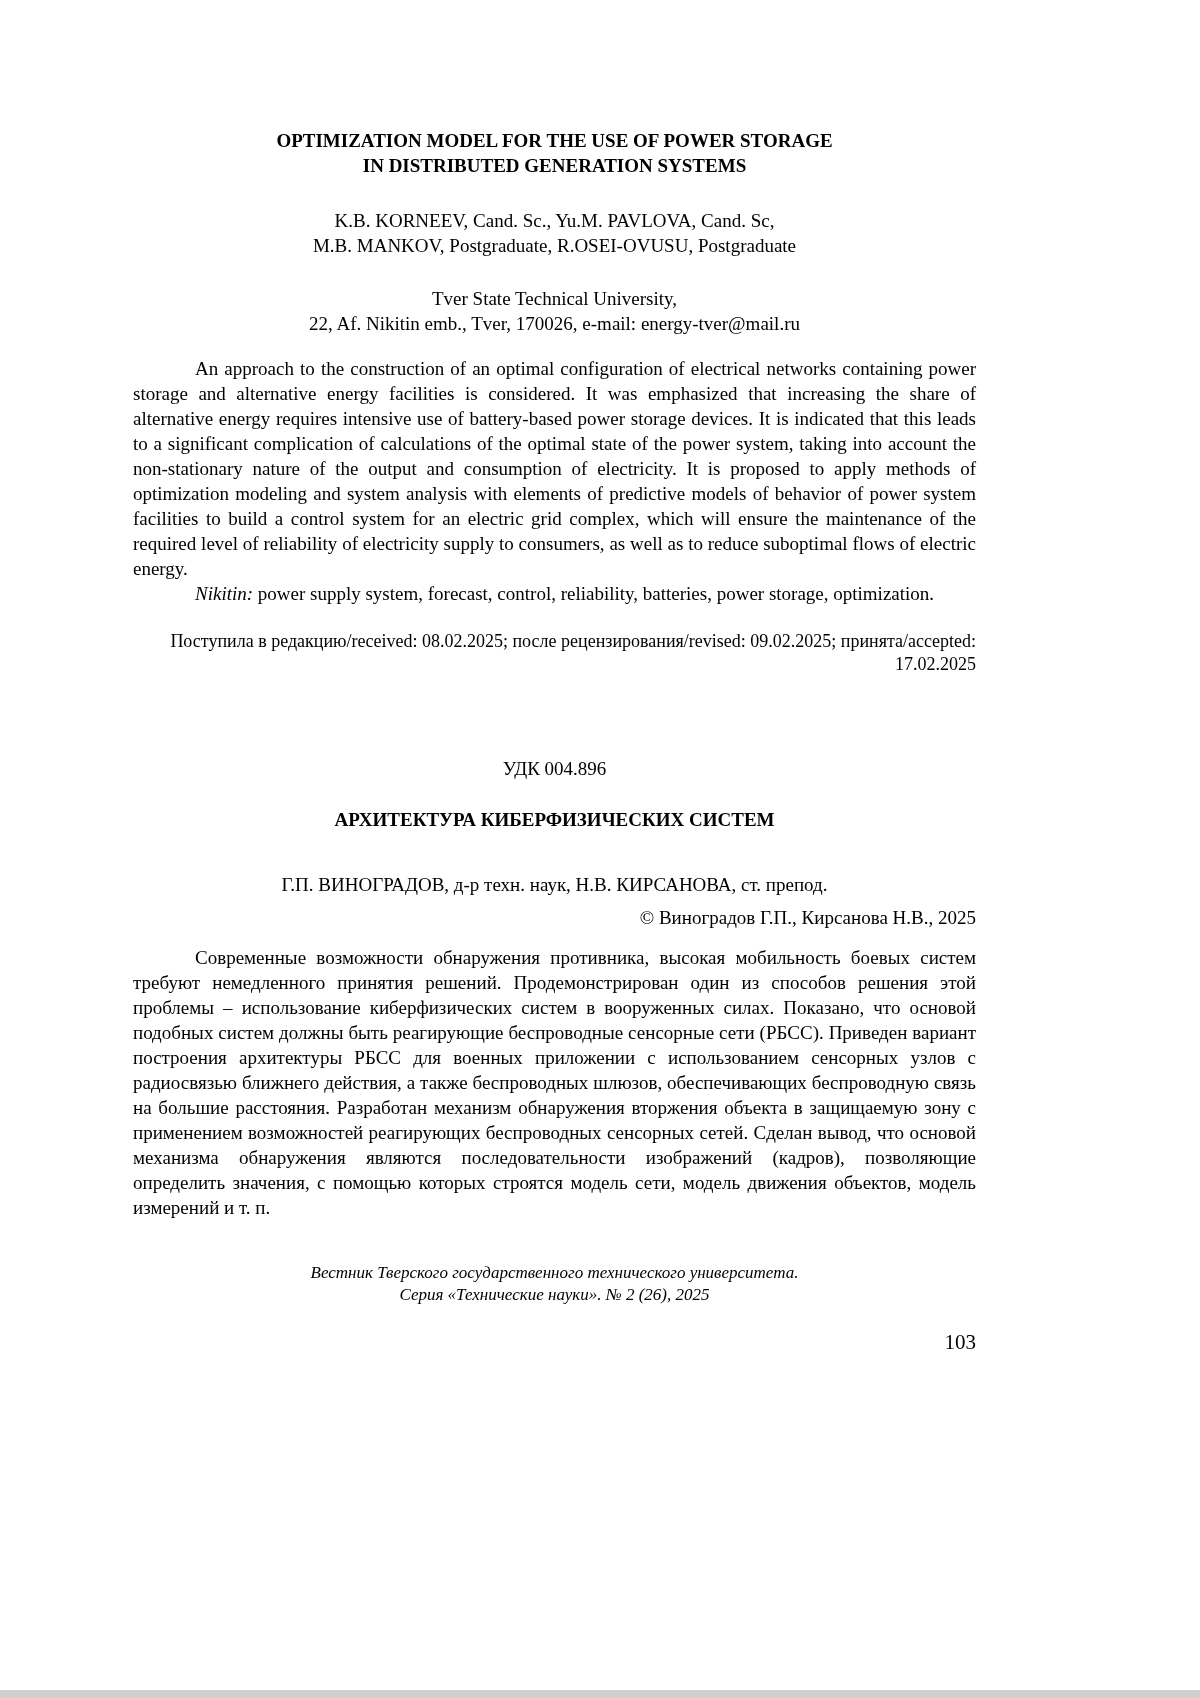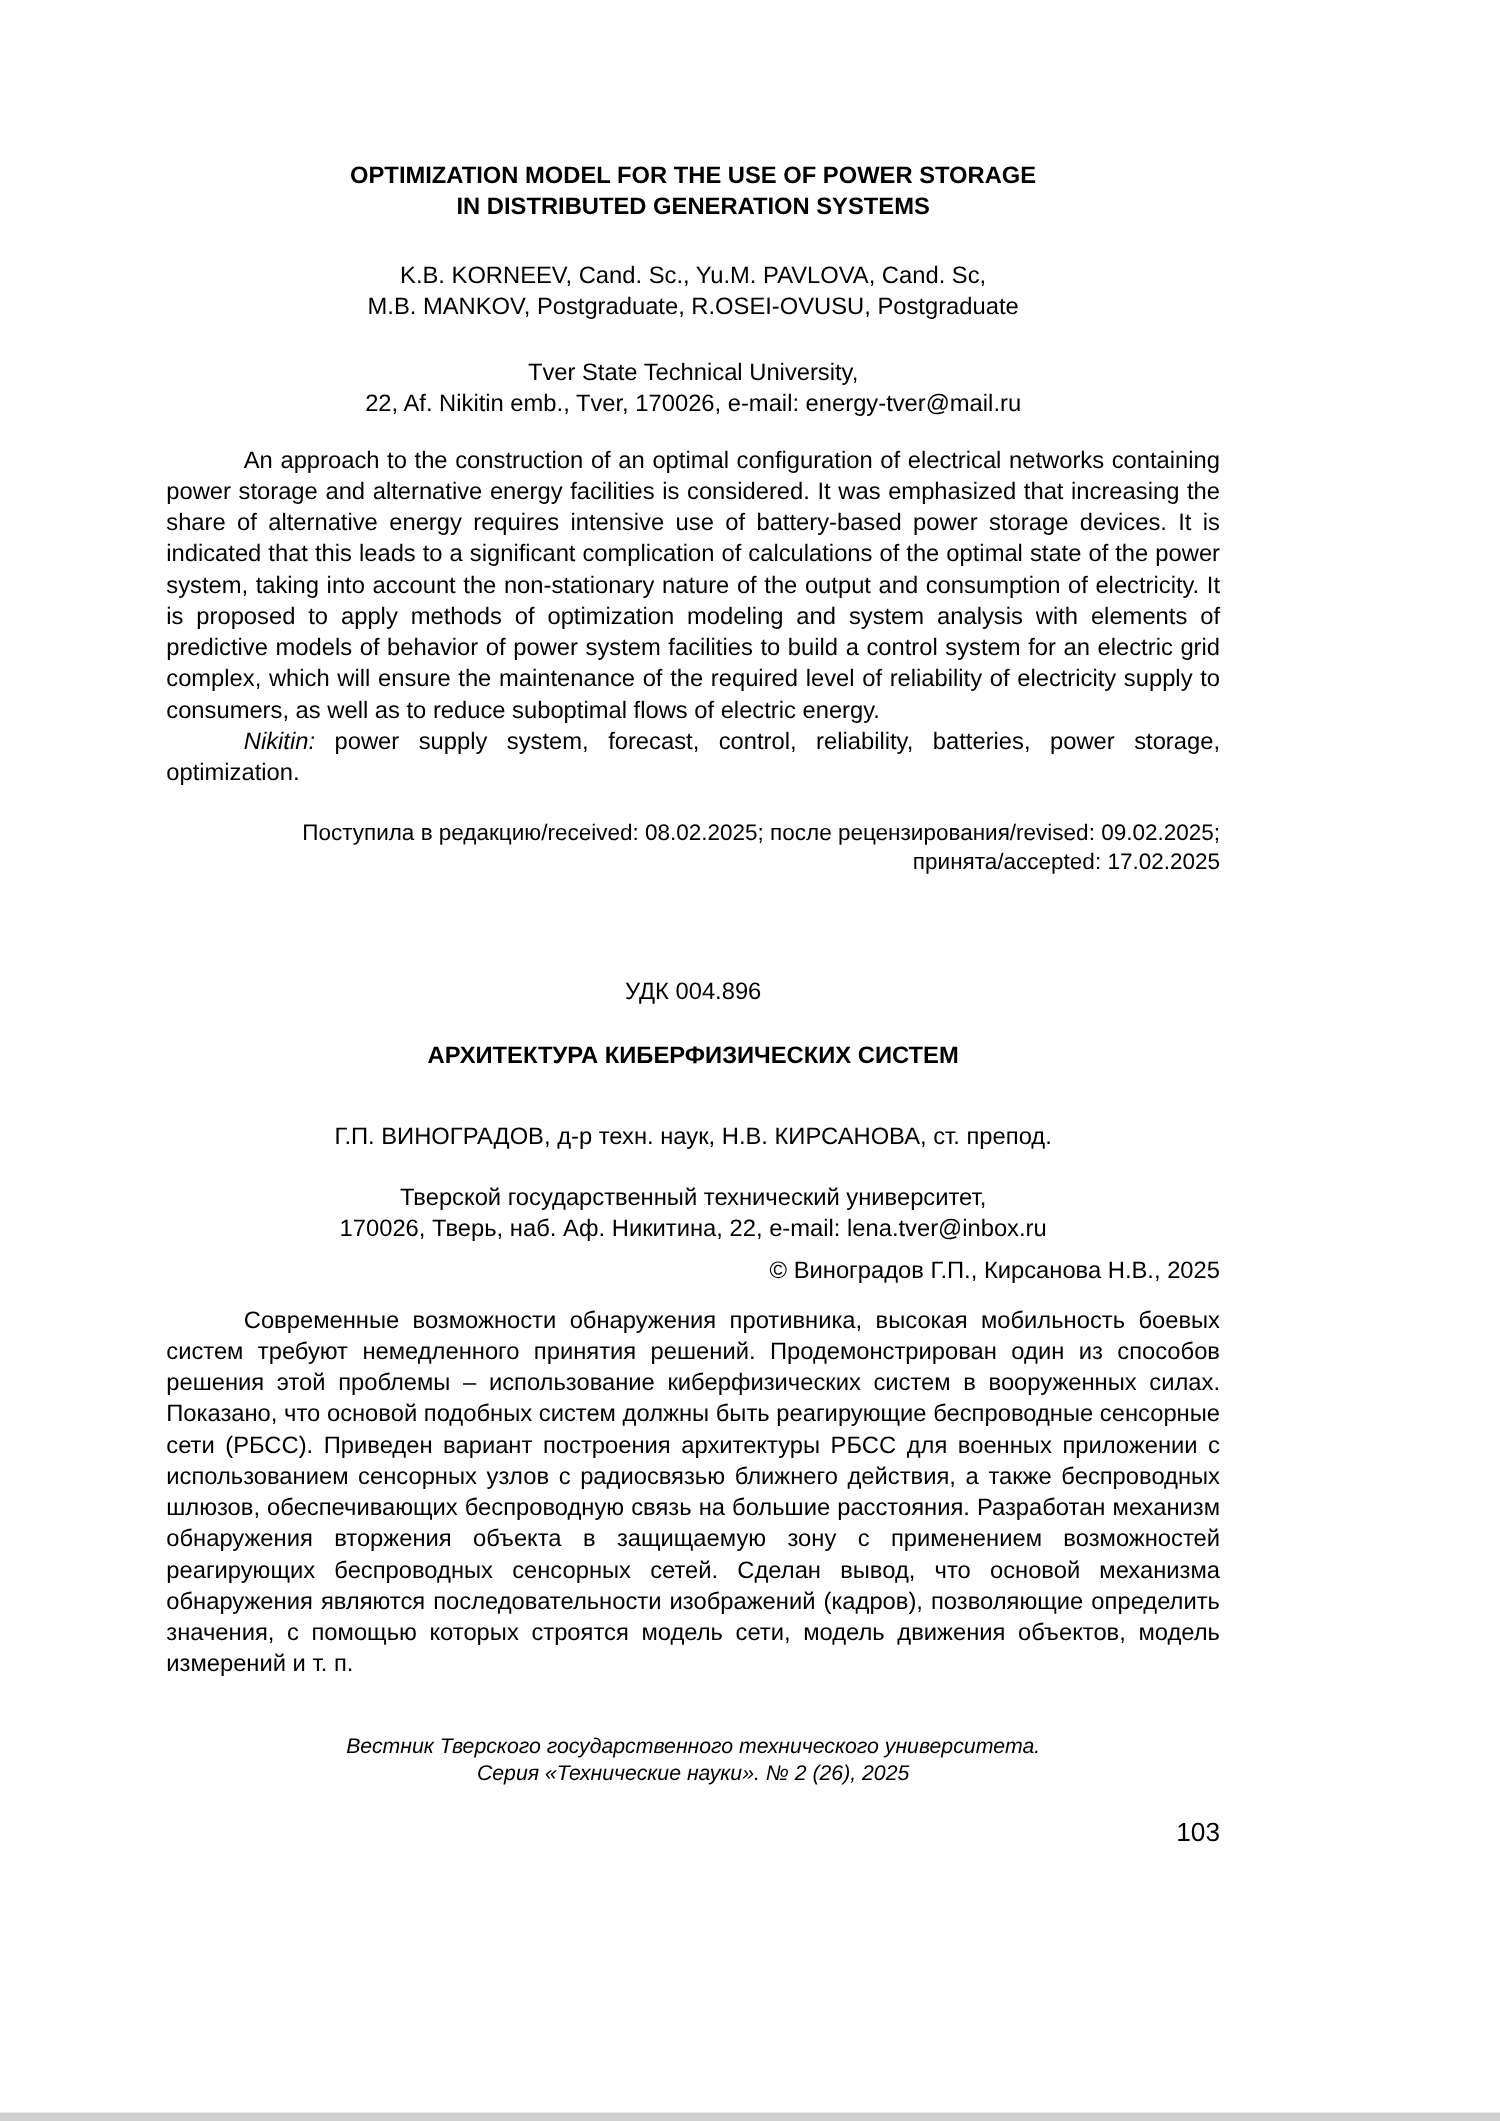--- a/index.html
+++ b/index.html
@@ -1,21 +1,21 @@
 <!DOCTYPE html>
 <html><head>
 <meta charset="utf-8">
 <style>
   html, body { margin: 0; padding: 0; background: #ffffff; }
   .page {
     position: relative;
     width: 1200px;
     height: 1697px;
     background: #ffffff;
-    font-family: Liberation Sans, sans-serif;
+    font-family: Liberation Serif, serif;
     color: #000000;
     overflow: hidden;
   }
   .content {
     position: absolute;
     left: 133px;
     top: 0;
     width: 843px;
     padding-top: 128px;
     font-size: 19px;
@@ -90,24 +90,20 @@
     <p class="keywords"><span class="italic">Nikitin:</span><span> power supply system, forecast, control, reliability, batteries, power storage, optimization.</span></p>
 
     <p class="received right">Поступила в редакцию/received: 08.02.2025; после рецензирования/revised: 09.02.2025; принята/accepted: 17.02.2025</p>
 
     <p class="udc">УДК 004.896</p>
 
     <p class="title-ru center bold">АРХИТЕКТУРА КИБЕРФИЗИЧЕСКИХ СИСТЕМ</p>
 
     <p class="authors-ru center">Г.П. ВИНОГРАДОВ, д-р техн. наук, Н.В. КИРСАНОВА, ст. препод.</p>
 
-    <div class="block affil-ru center">
-      <div>Тверской государственный технический университет,</div>
-      <div>170026, Тверь, наб. Аф. Никитина, 22, e-mail: lena.tver@inbox.ru</div>
-    </div>
 
     <p class="copyright right">© Виноградов Г.П., Кирсанова Н.В., 2025</p>
 
     <p class="abstract-ru justify">Современные возможности обнаружения противника, высокая мобильность боевых систем требуют немедленного принятия решений. Продемонстрирован один из способов решения этой проблемы – использование киберфизических систем в вооруженных силах. Показано, что основой подобных систем должны быть реагирующие беспроводные сенсорные сети (РБСС). Приведен вариант построения архитектуры РБСС для военных приложении с использованием сенсорных узлов с радиосвязью ближнего действия, а также беспроводных шлюзов, обеспечивающих беспроводную связь на большие расстояния. Разработан механизм обнаружения вторжения объекта в защищаемую зону с применением возможностей реагирующих беспроводных сенсорных сетей. Сделан вывод, что основой механизма обнаружения являются последовательности изображений (кадров), позволяющие определить значения, с помощью которых строятся модель сети, модель движения объектов, модель измерений и т. п.</p>
 
     <div class="block footer center italic">
       <div>Вестник Тверского государственного технического университета.</div>
       <div>Серия «Технические науки». № 2 (26), 2025</div>
     </div>
 

